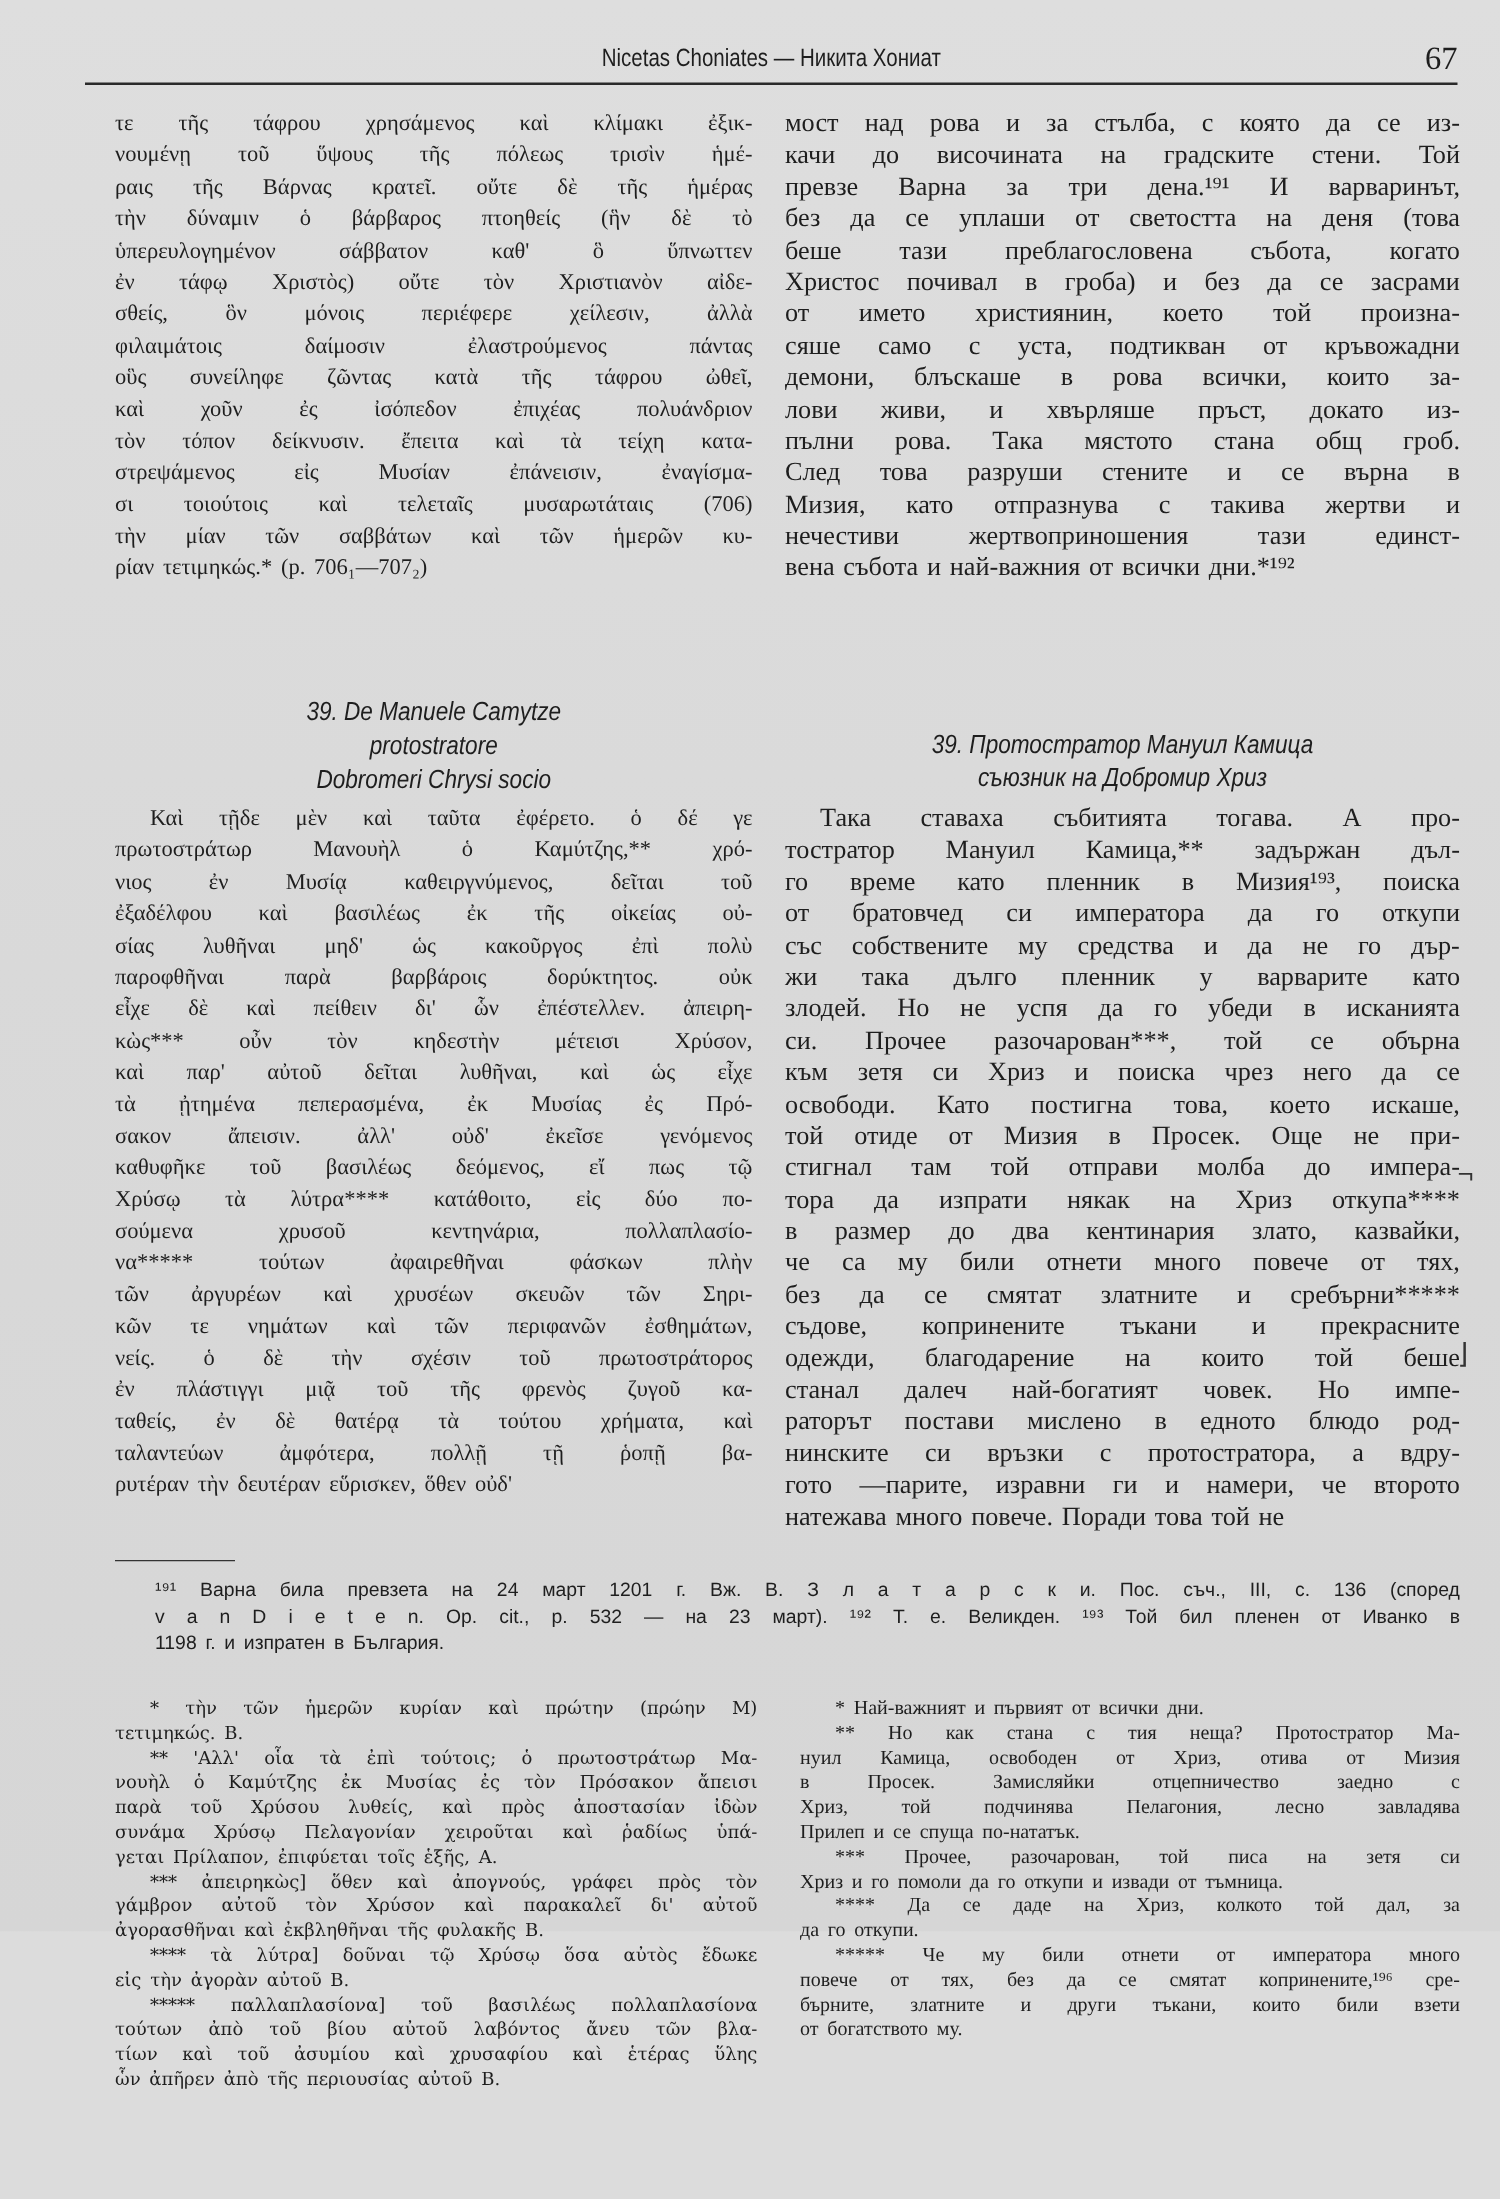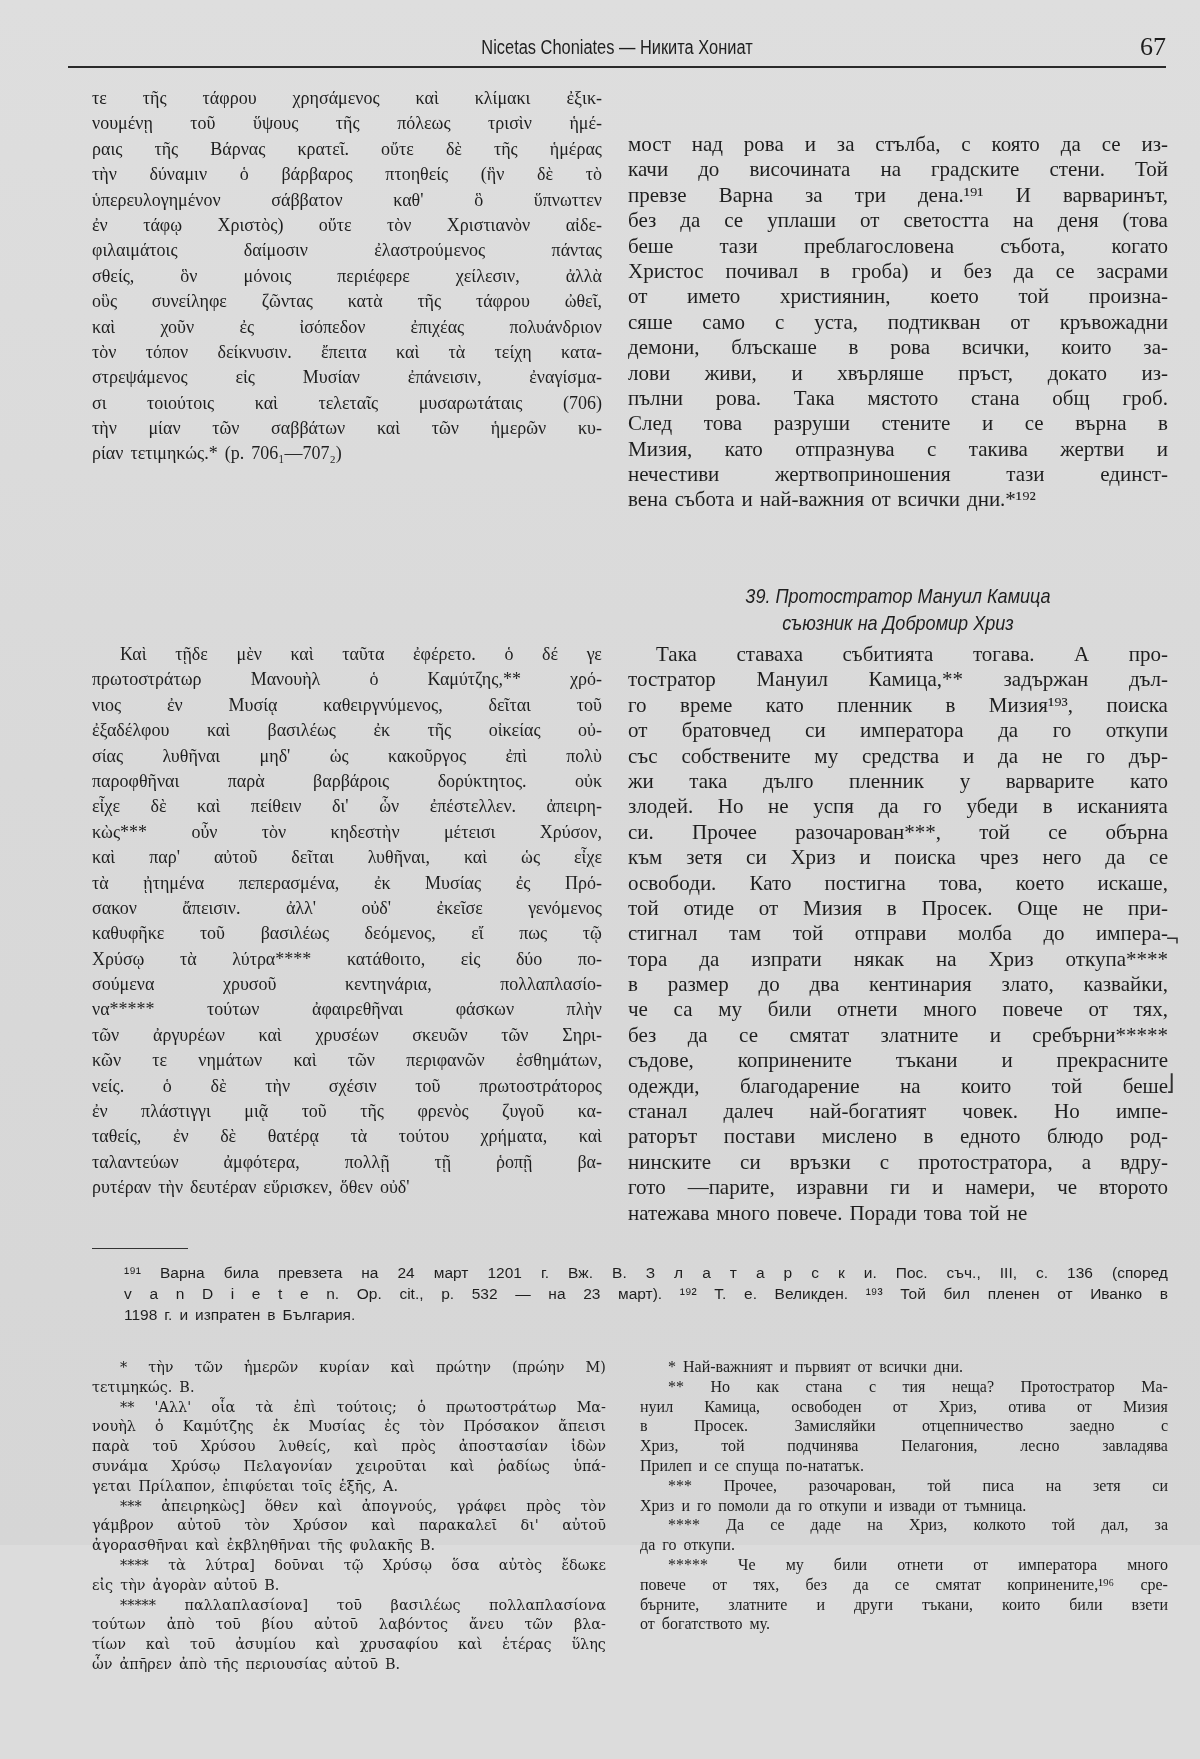--- a/index.html
+++ b/index.html
@@ -95,32 +95,32 @@
       <div class="line grline">
         <span>ἐν</span>
         <span>τάφῳ</span>
         <span>Χριστὸς)</span>
         <span>οὔτε</span>
         <span>τὸν</span>
         <span>Χριστιανὸν</span>
         <span>αἰδε-</span>
       </div>
       <div class="line grline">
-        <span>φιλαιμάτοις</span>
-        <span>δαίμοσιν</span>
-        <span>ἐλαστρούμενος</span>
-        <span>πάντας</span>
-      </div>
-      <div class="line grline">
         <span>σθείς,</span>
         <span>ὃν</span>
         <span>μόνοις</span>
         <span>περιέφερε</span>
         <span>χείλεσιν,</span>
         <span>ἀλλὰ</span>
+      </div>
+      <div class="line grline">
+        <span>φιλαιμάτοις</span>
+        <span>δαίμοσιν</span>
+        <span>ἐλαστρούμενος</span>
+        <span>πάντας</span>
       </div>
       <div class="line grline">
         <span>οὓς</span>
         <span>συνείληφε</span>
         <span>ζῶντας</span>
         <span>κατὰ</span>
         <span>τῆς</span>
         <span>τάφρου</span>
         <span>ὠθεῖ,</span>
       </div>
@@ -166,20 +166,25 @@
         <span>τῶν</span>
         <span>ἡμερῶν</span>
         <span>κυ-</span>
       </div>
       <div class="line grline last">
         <span>ρίαν</span>
         <span>τετιμηκώς.*</span>
         <span>(p.</span>
         <span>706₁—707₂)</span>
       </div>
+    </div>
+  <div class="col col-greek" style="top:556px;">
+      <div class="heading">39. De Manuele Camytze</div>
+      <div class="heading">protostratore</div>
+      <div class="heading">Dobromeri Chrysi socio</div>
     </div>
   <div class="col col-greek" style="top:642px;">
       <div class="line grline" style="padding-left: 28px;">
         <span>Καὶ</span>
         <span>τῇδε</span>
         <span>μὲν</span>
         <span>καὶ</span>
         <span>ταῦτα</span>
         <span>ἐφέρετο.</span>
         <span>ὁ</span>
@@ -360,21 +365,21 @@
       <div class="line grline last">
         <span>ρυτέραν</span>
         <span>τὴν</span>
         <span>δευτέραν</span>
         <span>εὕρισκεν,</span>
         <span>ὅθεν</span>
         <span>οὐδ'</span>
       </div>
     </div>
 
-  <div class="col col-bg" style="top:86px;margin-top:46px;">
+  <div class="col col-bg" style="top:86px;">
       <div class="line bgline">
         <span>мост</span>
         <span>над</span>
         <span>рова</span>
         <span>и</span>
         <span>за</span>
         <span>стълба,</span>
         <span>с</span>
         <span>която</span>
         <span>да</span>

